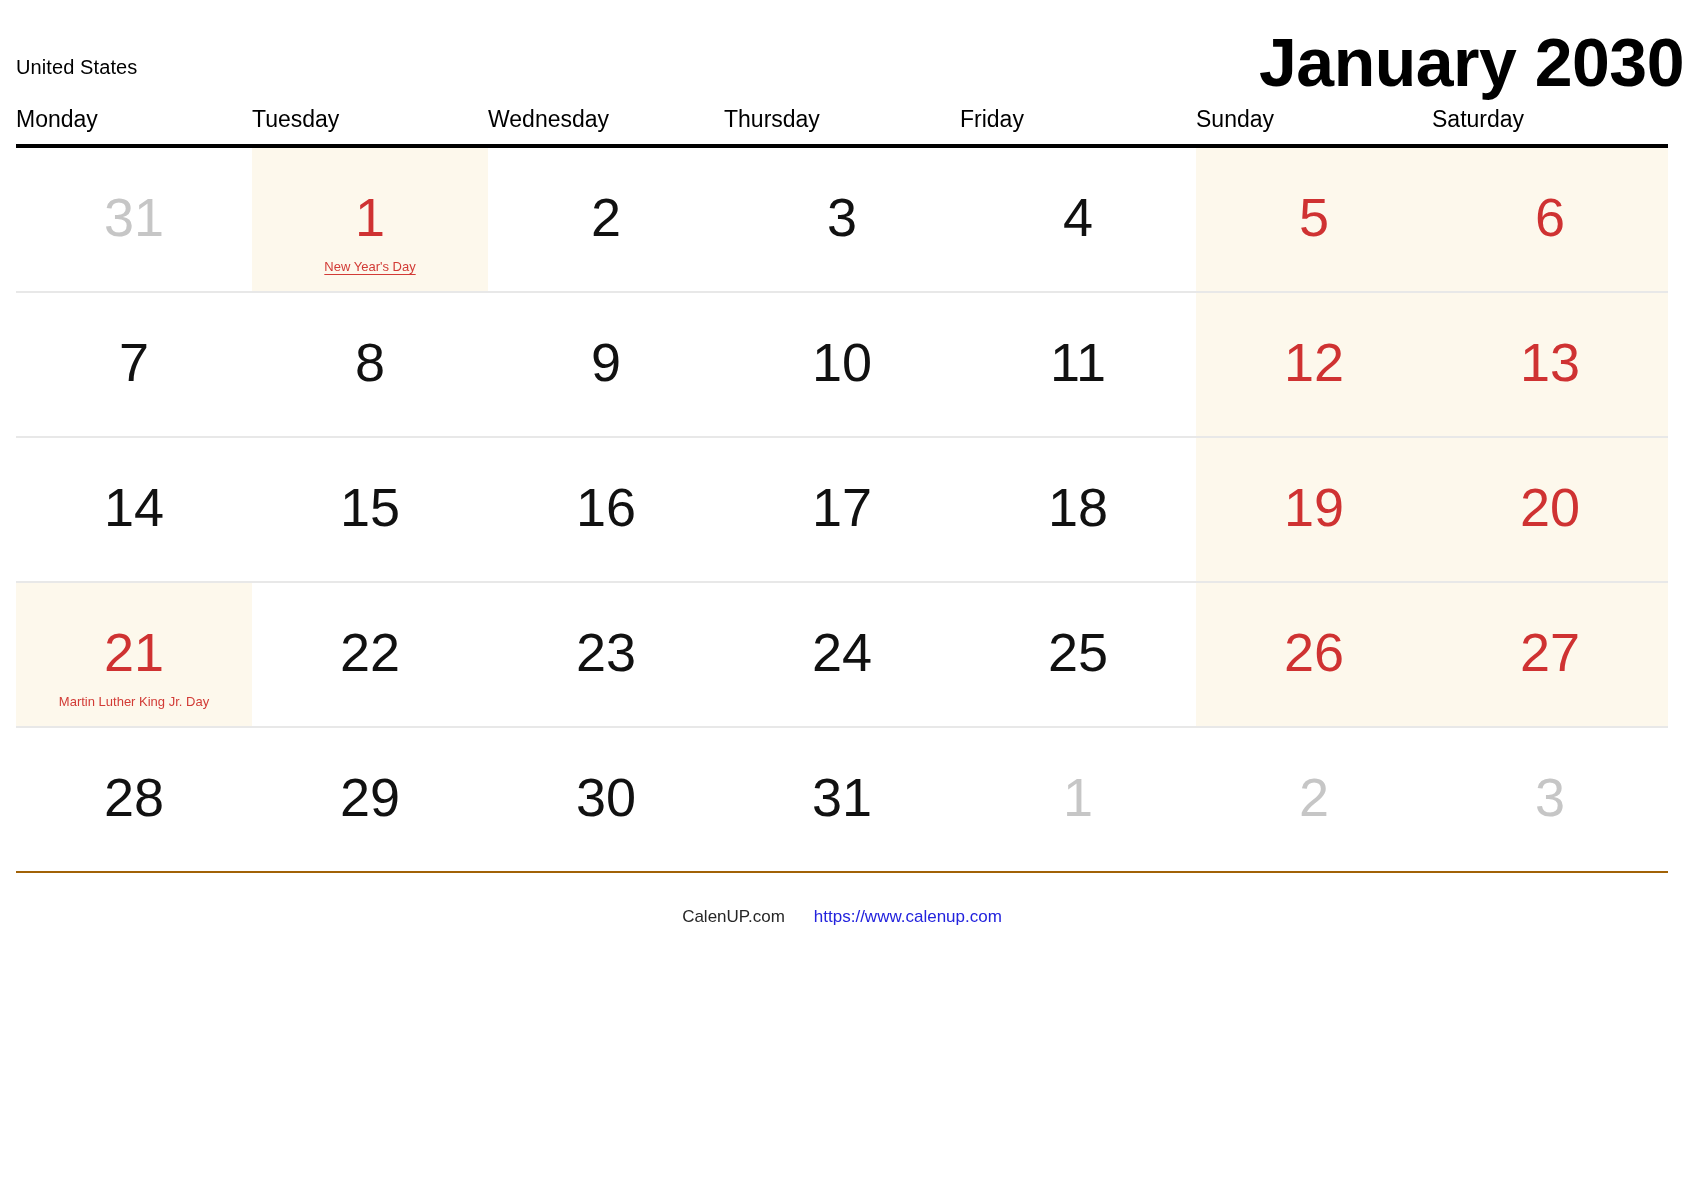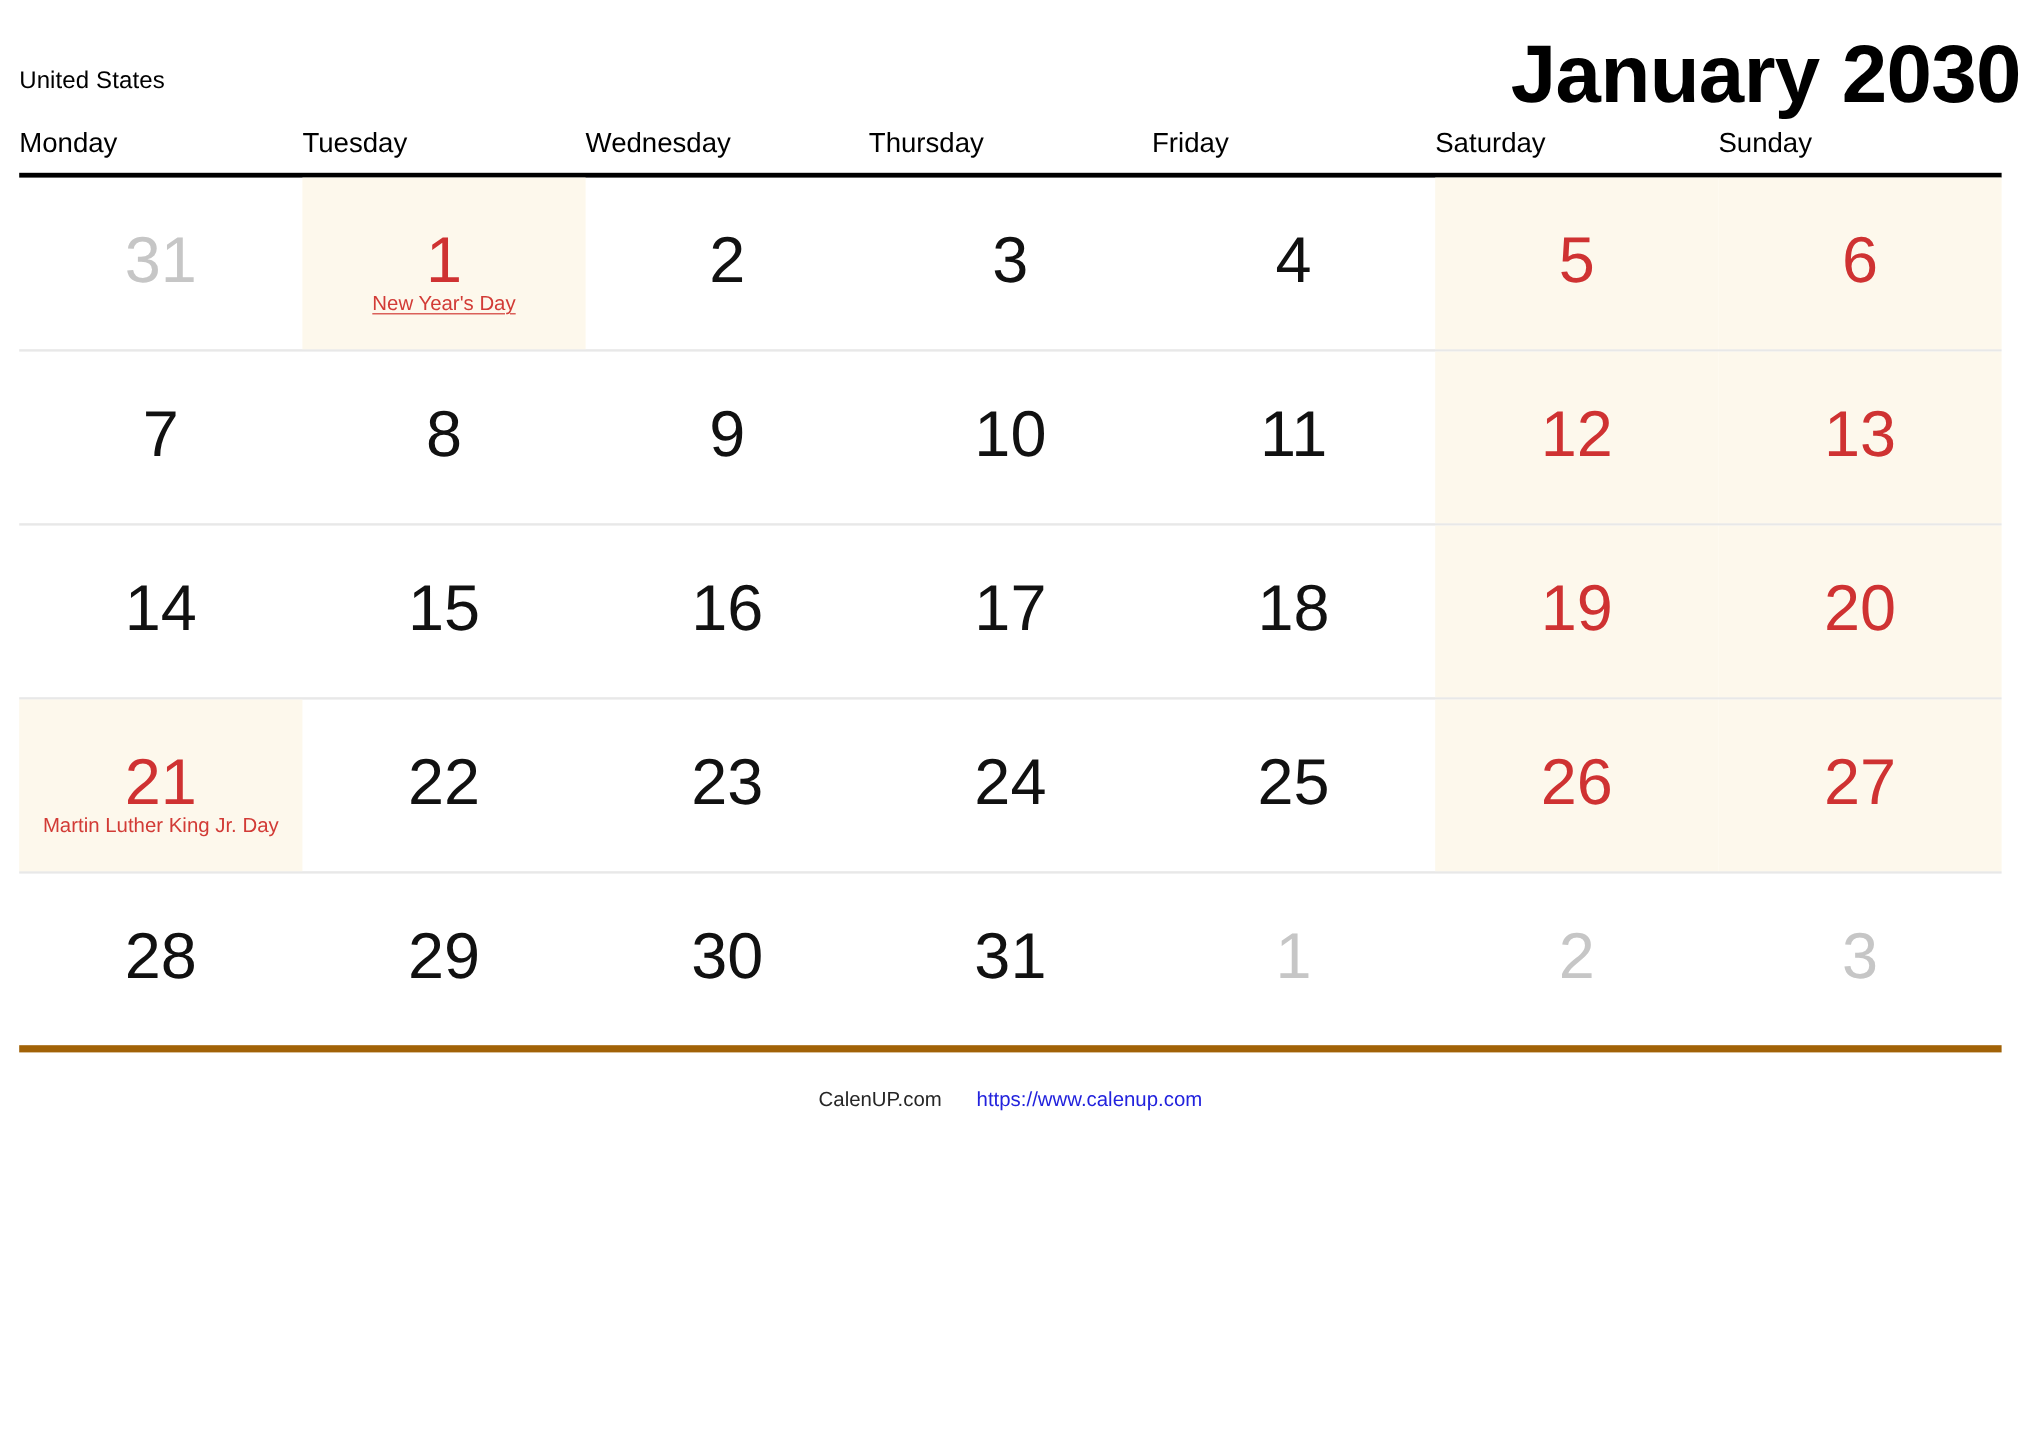--- a/index.html
+++ b/index.html
@@ -74,21 +74,21 @@
     background: #000000;
   }
 
   .week-row {
     display: flex;
     width: 100%;
     position: relative;
     border-bottom: 2px solid #e8e8e8;
   }
   .week-row:last-child {
-    border-bottom: 6px solid #a16207;
+    border-bottom: 2px solid #a16207;
   }
 
   .day-cell {
     flex: 1 1 0;
     position: relative;
     height: 143px;
     box-sizing: border-box;
     display: flex;
     flex-direction: column;
     align-items: center;
@@ -109,21 +109,22 @@
     font-weight: normal;
   }
   .day-num.red {
     color: #cf3232;
   }
   .day-num.muted {
     color: #c6c6c6;
   }
 
   .holiday-name {
-    font-size: 17px;
+    margin-top: 16px;
+    font-size: 13px;
     line-height: 1.1;
     color: #d23b36;
     text-align: center;
     white-space: nowrap;
   }
   .holiday-name.linked {
     text-decoration: underline;
     text-underline-offset: 3px;
   }
 
@@ -156,22 +157,22 @@
   </div>
 
   <div class="calendar">
 
     <div class="weekday-row">
         <div class="weekday">Monday</div>
         <div class="weekday">Tuesday</div>
         <div class="weekday">Wednesday</div>
         <div class="weekday">Thursday</div>
         <div class="weekday">Friday</div>
+        <div class="weekday">Sunday</div>
         <div class="weekday">Saturday</div>
-        <div class="weekday">Sunday</div>
       </div>
     <div class="head-rule"></div>
 
     <div id="weeks-container">
         <div class="week-row">
           <div class="day-cell">
             <div class="day-num muted">31</div>
           </div>
           <div class="day-cell holiday-bg">
             <div class="day-num red">1</div>

